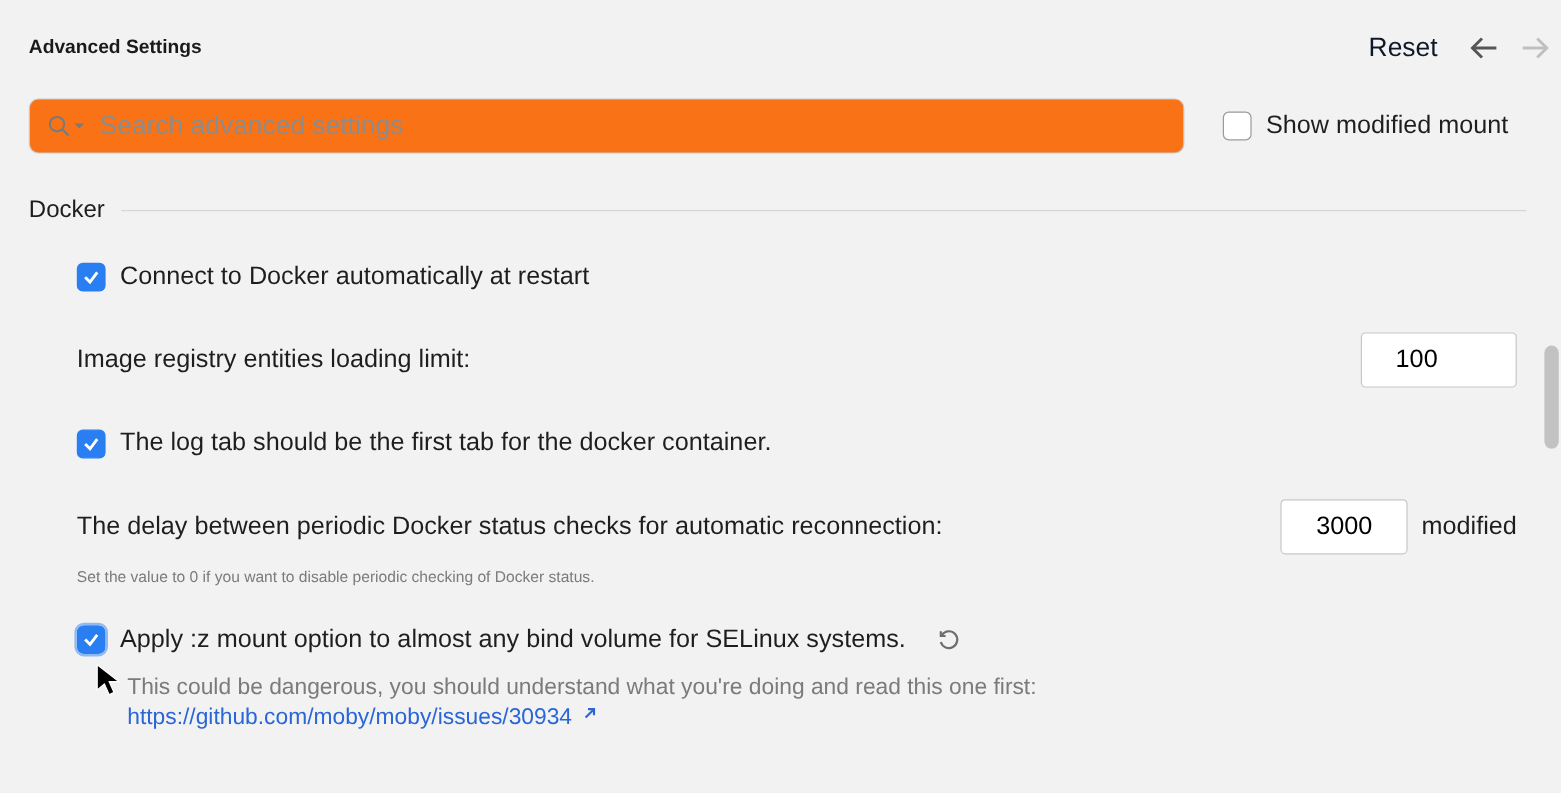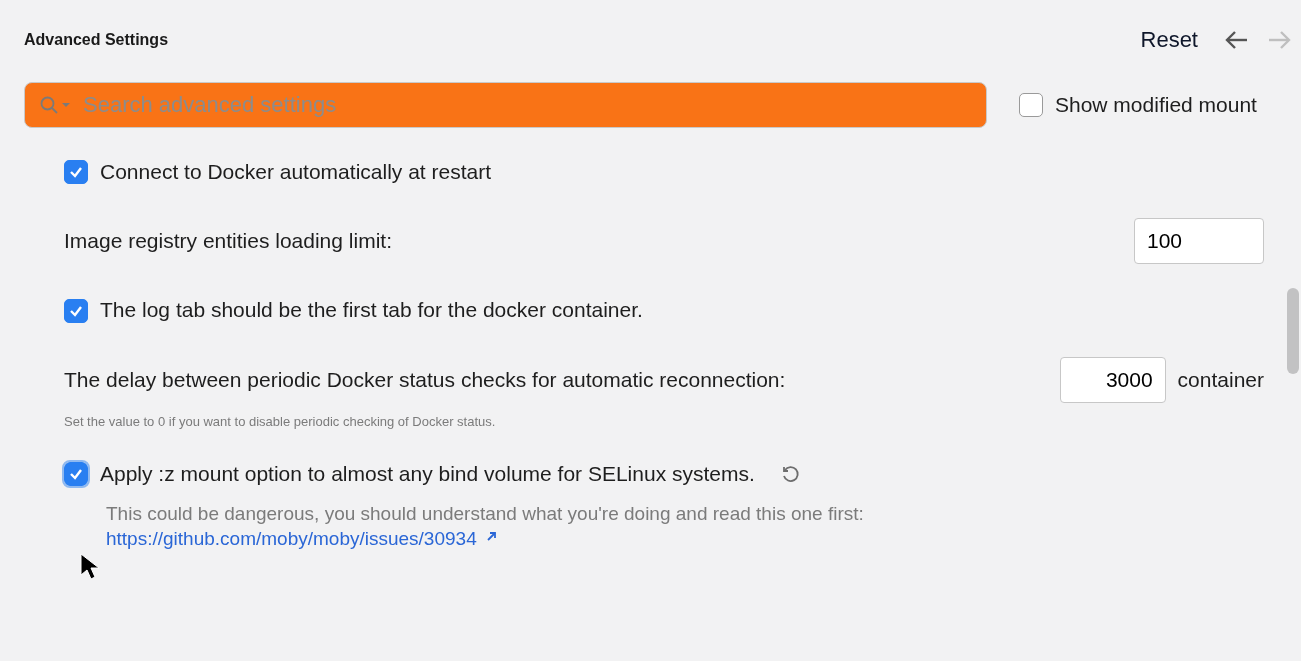--- a/index.html
+++ b/index.html
@@ -133,21 +133,21 @@
     flex-wrap: nowrap;
   }
   .row.tight { margin-bottom: 10px; }
   .row-label { margin-right: 12px; }
   .num-input {
     width: 130px; height: 46px;
     background: #fff;
     border: 1px solid #c7c7c7;
     border-radius: 4px;
     font-size: 21px;
-    padding: 0 12px;
+    padding: 0 28px;
     outline: none;
   }
   .num-input.sm { width: 106px; text-align: right; }
   .help-text {
     font-size: 13px;
     color: #7b7b7b;
     margin-bottom: 30px;
   }
   .help-inline {
     font-size: 19px;
@@ -222,20 +222,24 @@
       <input class="search-input" type="text" placeholder="Search advanced settings" style="">
     </div>
     <label class="modified-only">
       <span class="chk">
         
       </span>
       <span>Show modified mount</span>
     </label>
   </div>
 
+  <div class="section-heading">
+    <span class="label">Docker</span>
+    <span class="rule"></span>
+  </div>
 
   <div class="settings">
 
     <div class="row">
       <span class="chk checked">
         <svg width="16" height="16" viewBox="0 0 16 16" fill="none" stroke="#fff" stroke-width="2.4">
             <path d="M3 8 L7 12 L13 4"></path>
           </svg>
       </span>
       <span class="row-label">Connect to Docker automatically at restart</span>
@@ -253,21 +257,21 @@
             <path d="M3 8 L7 12 L13 4"></path>
           </svg>
       </span>
       <span class="row-label">The log tab should be the first tab for the docker container.</span>
     </div>
 
     <div class="row tight">
       <span class="row-label">The delay between periodic Docker status checks for automatic reconnection:</span>
       <span class="flex-spacer"></span>
       <input class="num-input sm" type="text" value="3000" style="">
-      <span class="unit">container</span>
+      <span class="unit">modified</span>
     </div>
     <div class="help-text">Set the value to 0 if you want to disable periodic checking of Docker status.</div>
 
     <div class="row tight" style="margin-bottom:12px">
       <span class="chk checked focused">
         <svg width="16" height="16" viewBox="0 0 16 16" fill="none" stroke="#fff" stroke-width="2.4">
             <path d="M3 8 L7 12 L13 4"></path>
           </svg>
       </span>
       <span class="row-label">Apply :z mount option to almost any bind volume for SELinux systems.</span>

